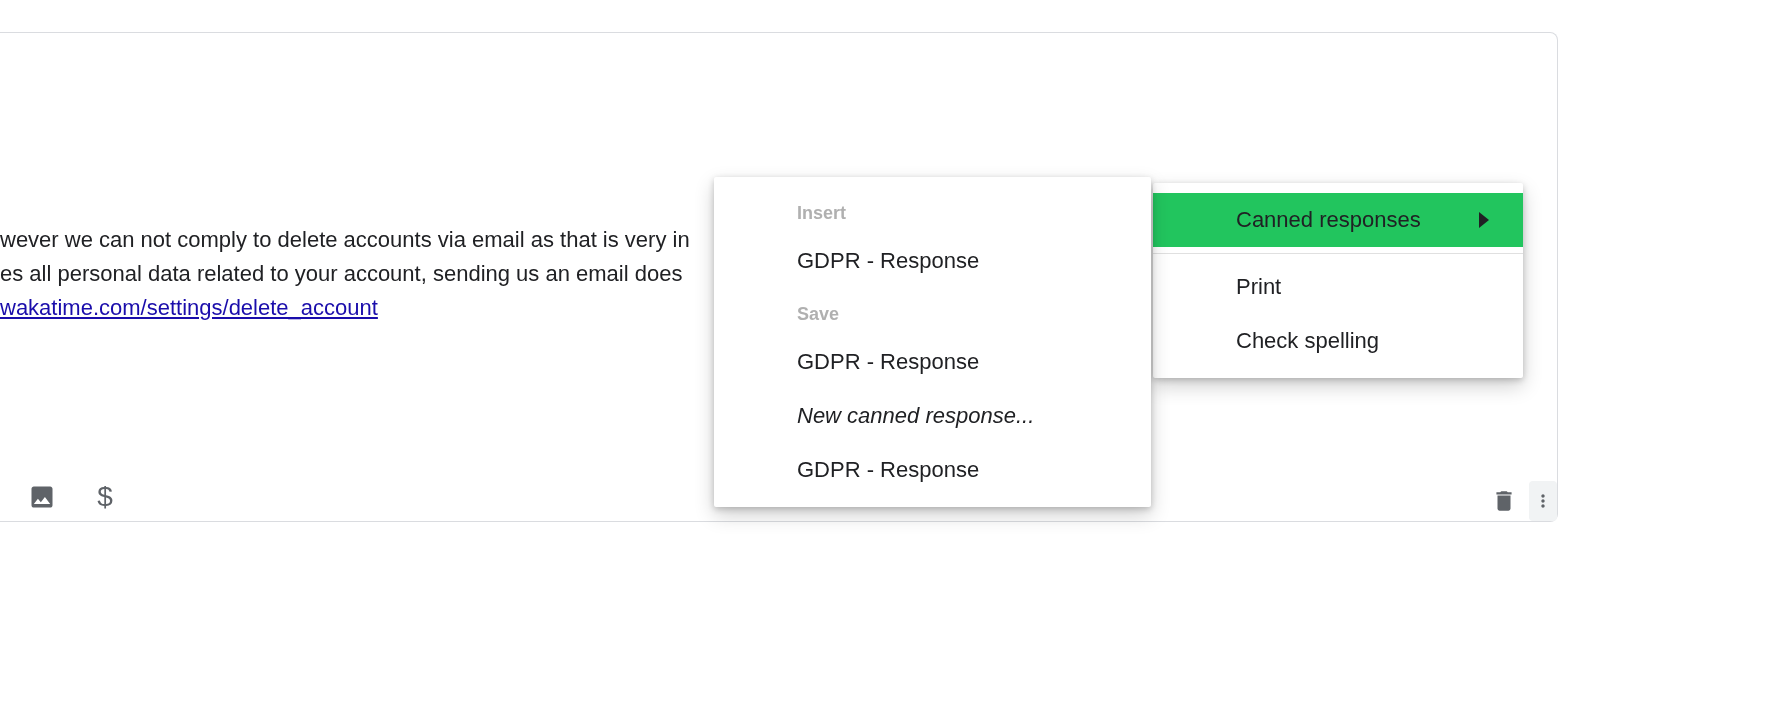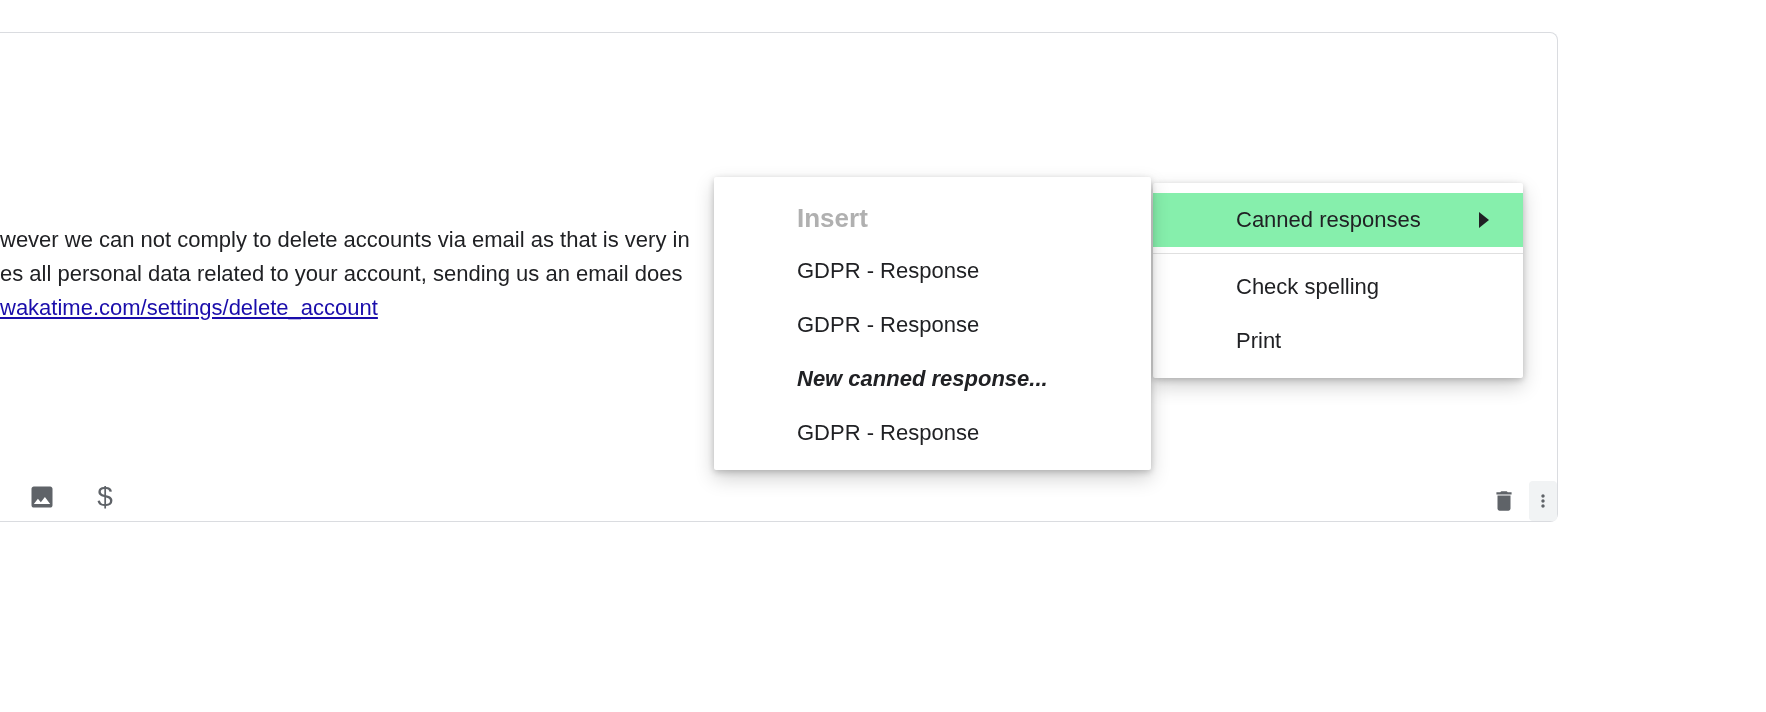--- a/index.html
+++ b/index.html
@@ -96,31 +96,30 @@
     .menu-item {
       font-size: 22px;
       color: #202124;
       padding: 14px 34px 14px 83px;
       display: flex;
       align-items: center;
       justify-content: space-between;
       cursor: pointer;
     }
     .menu-item.highlight {
-      background: #86efac;
+      background: #22c55e;
     }
     .menu-header {
-      font-size: 26px;
+      font-size: 18px;
       font-weight: 700;
       color: #b0b0b0;
       padding: 16px 34px 10px 83px;
     }
     .menu-item.italic {
       font-style: italic;
-      font-weight: bold;
     }
     .divider {
       height: 1px;
       background: #e0e0e0;
       margin: 6px 0;
     }
     .arrow-right {
       width: 0; height: 0;
       border-top: 8px solid transparent;
       border-bottom: 8px solid transparent;
@@ -165,32 +164,33 @@
   </div>
 </div>
 
 <div class="menu menu-primary">
   <div class="menu-item highlight">
     <span>Canned responses</span>
     <span class="arrow-right"></span>
   </div>
   <div class="divider"></div>
   <div class="menu-item">
-    <span>Check spelling</span>
+    <span>Print</span>
   </div>
   <div class="menu-item">
-    <span>Print</span>
+    <span>Check spelling</span>
   </div>
 </div>
 
 <div class="menu menu-secondary">
   <div class="menu-header">Insert</div>
   <div class="menu-item">
     <span>GDPR - Response</span>
   </div>
+  <div class="menu-header">Save</div>
   <div class="menu-item">
     <span>GDPR - Response</span>
   </div>
   <div class="menu-item italic">
     <span>New canned response...</span>
   </div>
   <div class="menu-item">
     <span>GDPR - Response</span>
   </div>
 </div>

